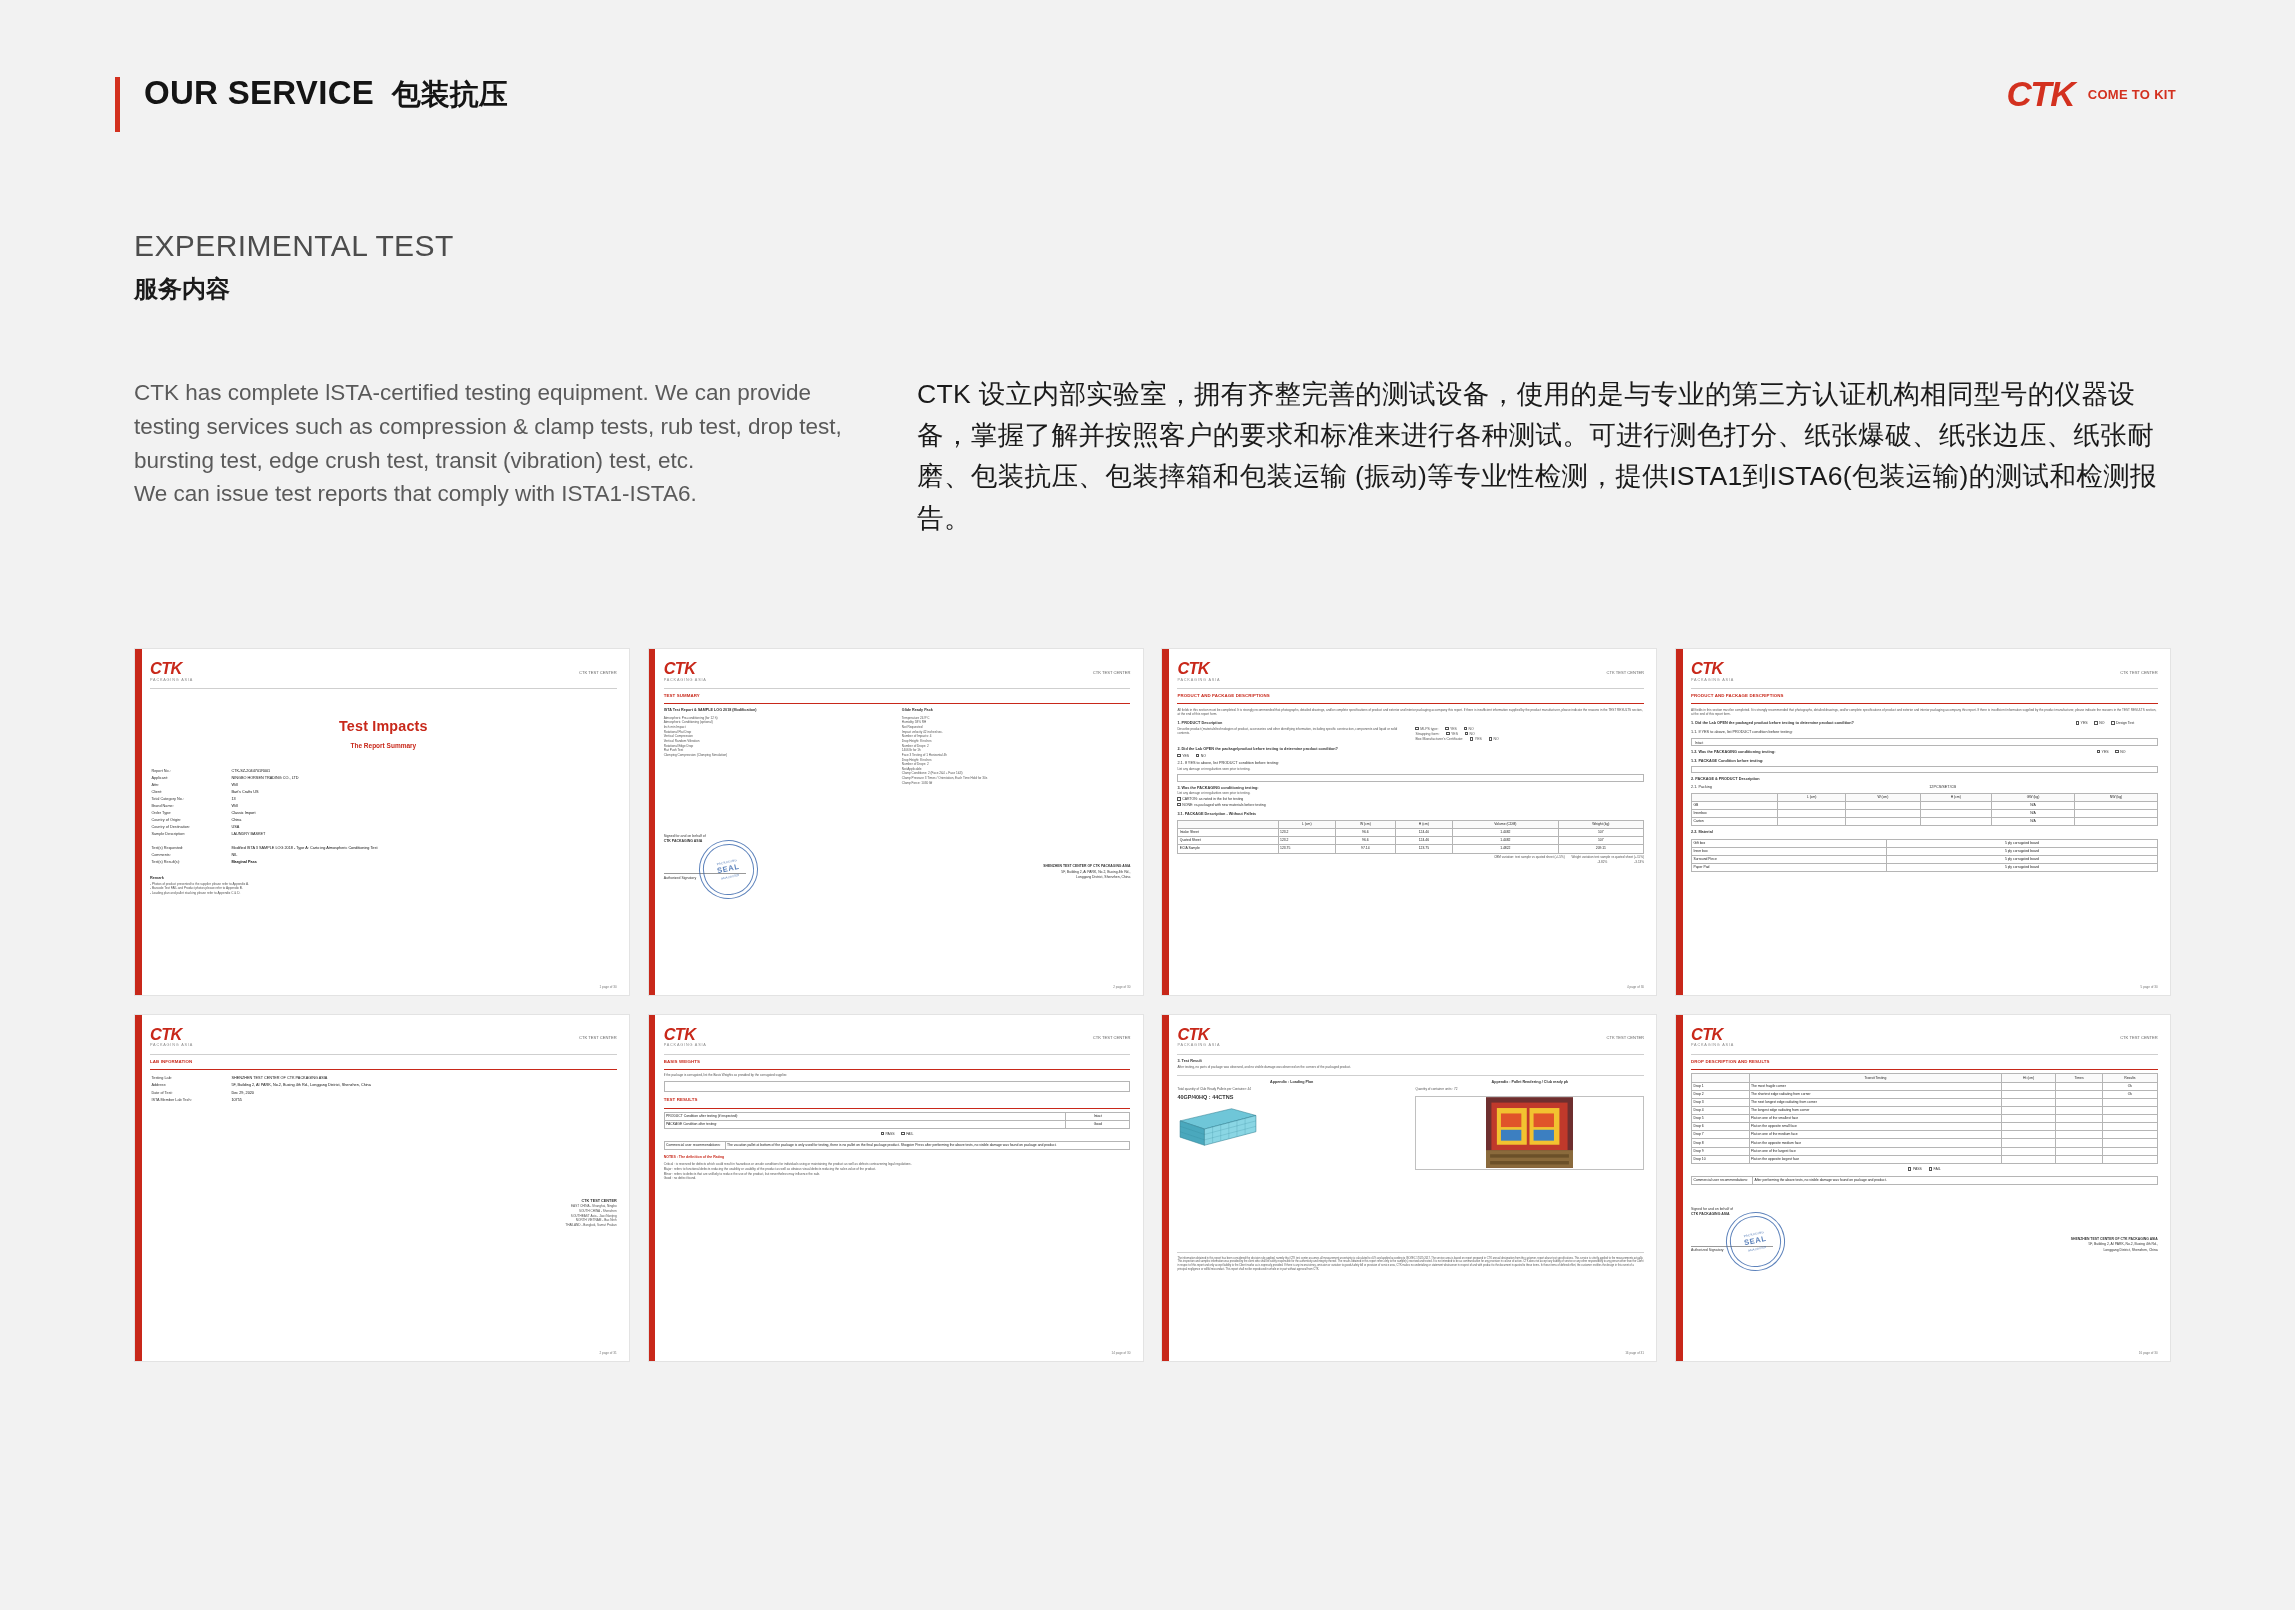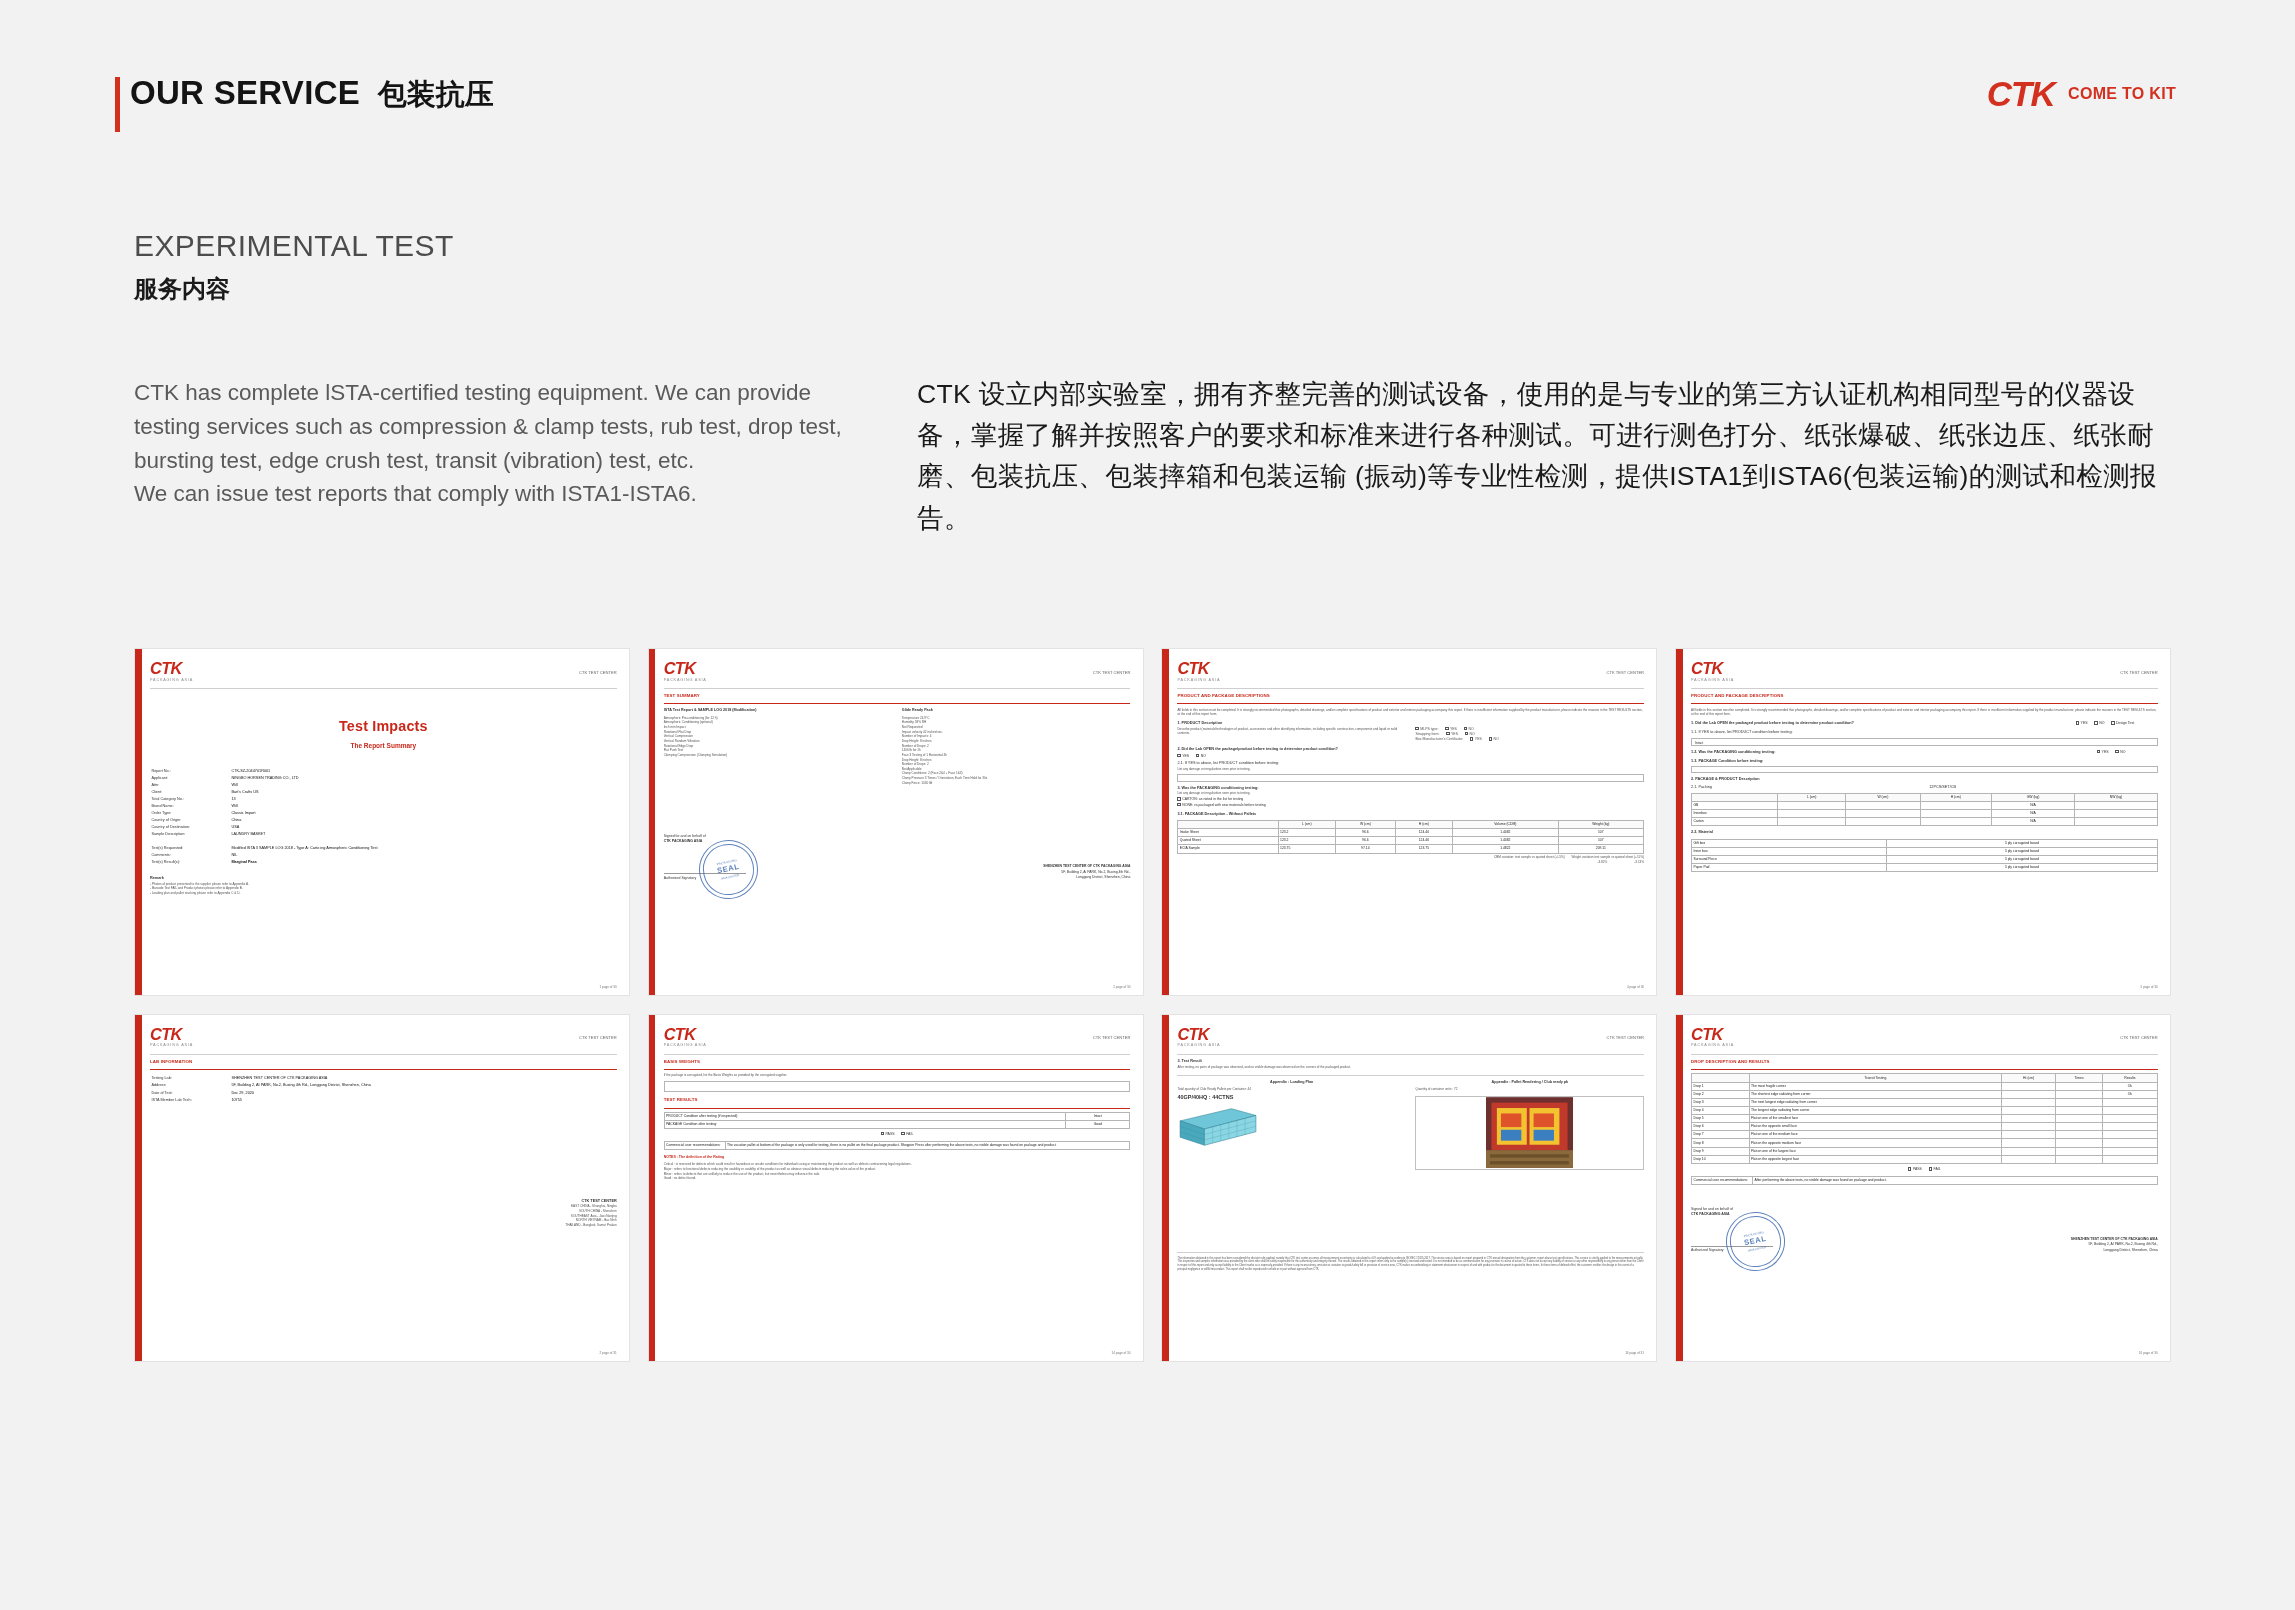--- a/index.html
+++ b/index.html
@@ -7,27 +7,27 @@
     width: 2295px; height: 1611px;
     background: #f2f2f2;
     font-family: "Liberation Sans", sans-serif;
     overflow: hidden;
   }
   .page { position: relative; width: 2295px; height: 1611px; background: #f2f2f2; }
 
   
   .header { position: absolute; top: 74px; left: 0; width: 100%; height: 61px; }
   .header-title-wrap { position: absolute; left: 130px; top: 0px; display: flex; align-items: baseline; gap: 17.7px; }
-  .header-title-en { font-size: 33px; font-weight: bold; letter-spacing: 0.3px; color: #141414; }
+  .header-title-en { font-size: 33px; font-weight: bold; letter-spacing: 0.3px; color: #141414; margin-left: 14px; }
   .header-title-cn { font-size: 29px; font-weight: bold; color: #141414; }
   .vbar { position: absolute; left: 115px; top: 2.7px; width: 4.8px; height: 55px; background: #d3311f; }
 
   .logo { position: absolute; right: 119px; top: 74px; display: flex; align-items: center; gap: 13.6px; }
   .logo-ctk { font-size: 35px; font-weight: bold; font-style: italic; color: #d3311f; letter-spacing: -1.4px; }
-  .logo-tag { font-size: 16px; font-weight: bold; color: #d3311f; letter-spacing: 0.3px; }
+  .logo-tag { font-size: 13px; font-weight: bold; color: #d3311f; letter-spacing: 0.3px; }
 
   
   .sec-title { position: absolute; left: 134px; top: 229px; }
   .sec-title-en { font-size: 30px; color: #4c4c4c; letter-spacing: 0.4px; }
   .sec-title-cn { font-size: 24px; font-weight: bold; color: #1a1a1a; margin-top: 9.5px; }
 
   
   .intro-en {
     position: absolute; left: 134px; top: 376px; width: 723px;
     font-size: 22.5px; line-height: 1.5; color: #5a5a5a;

